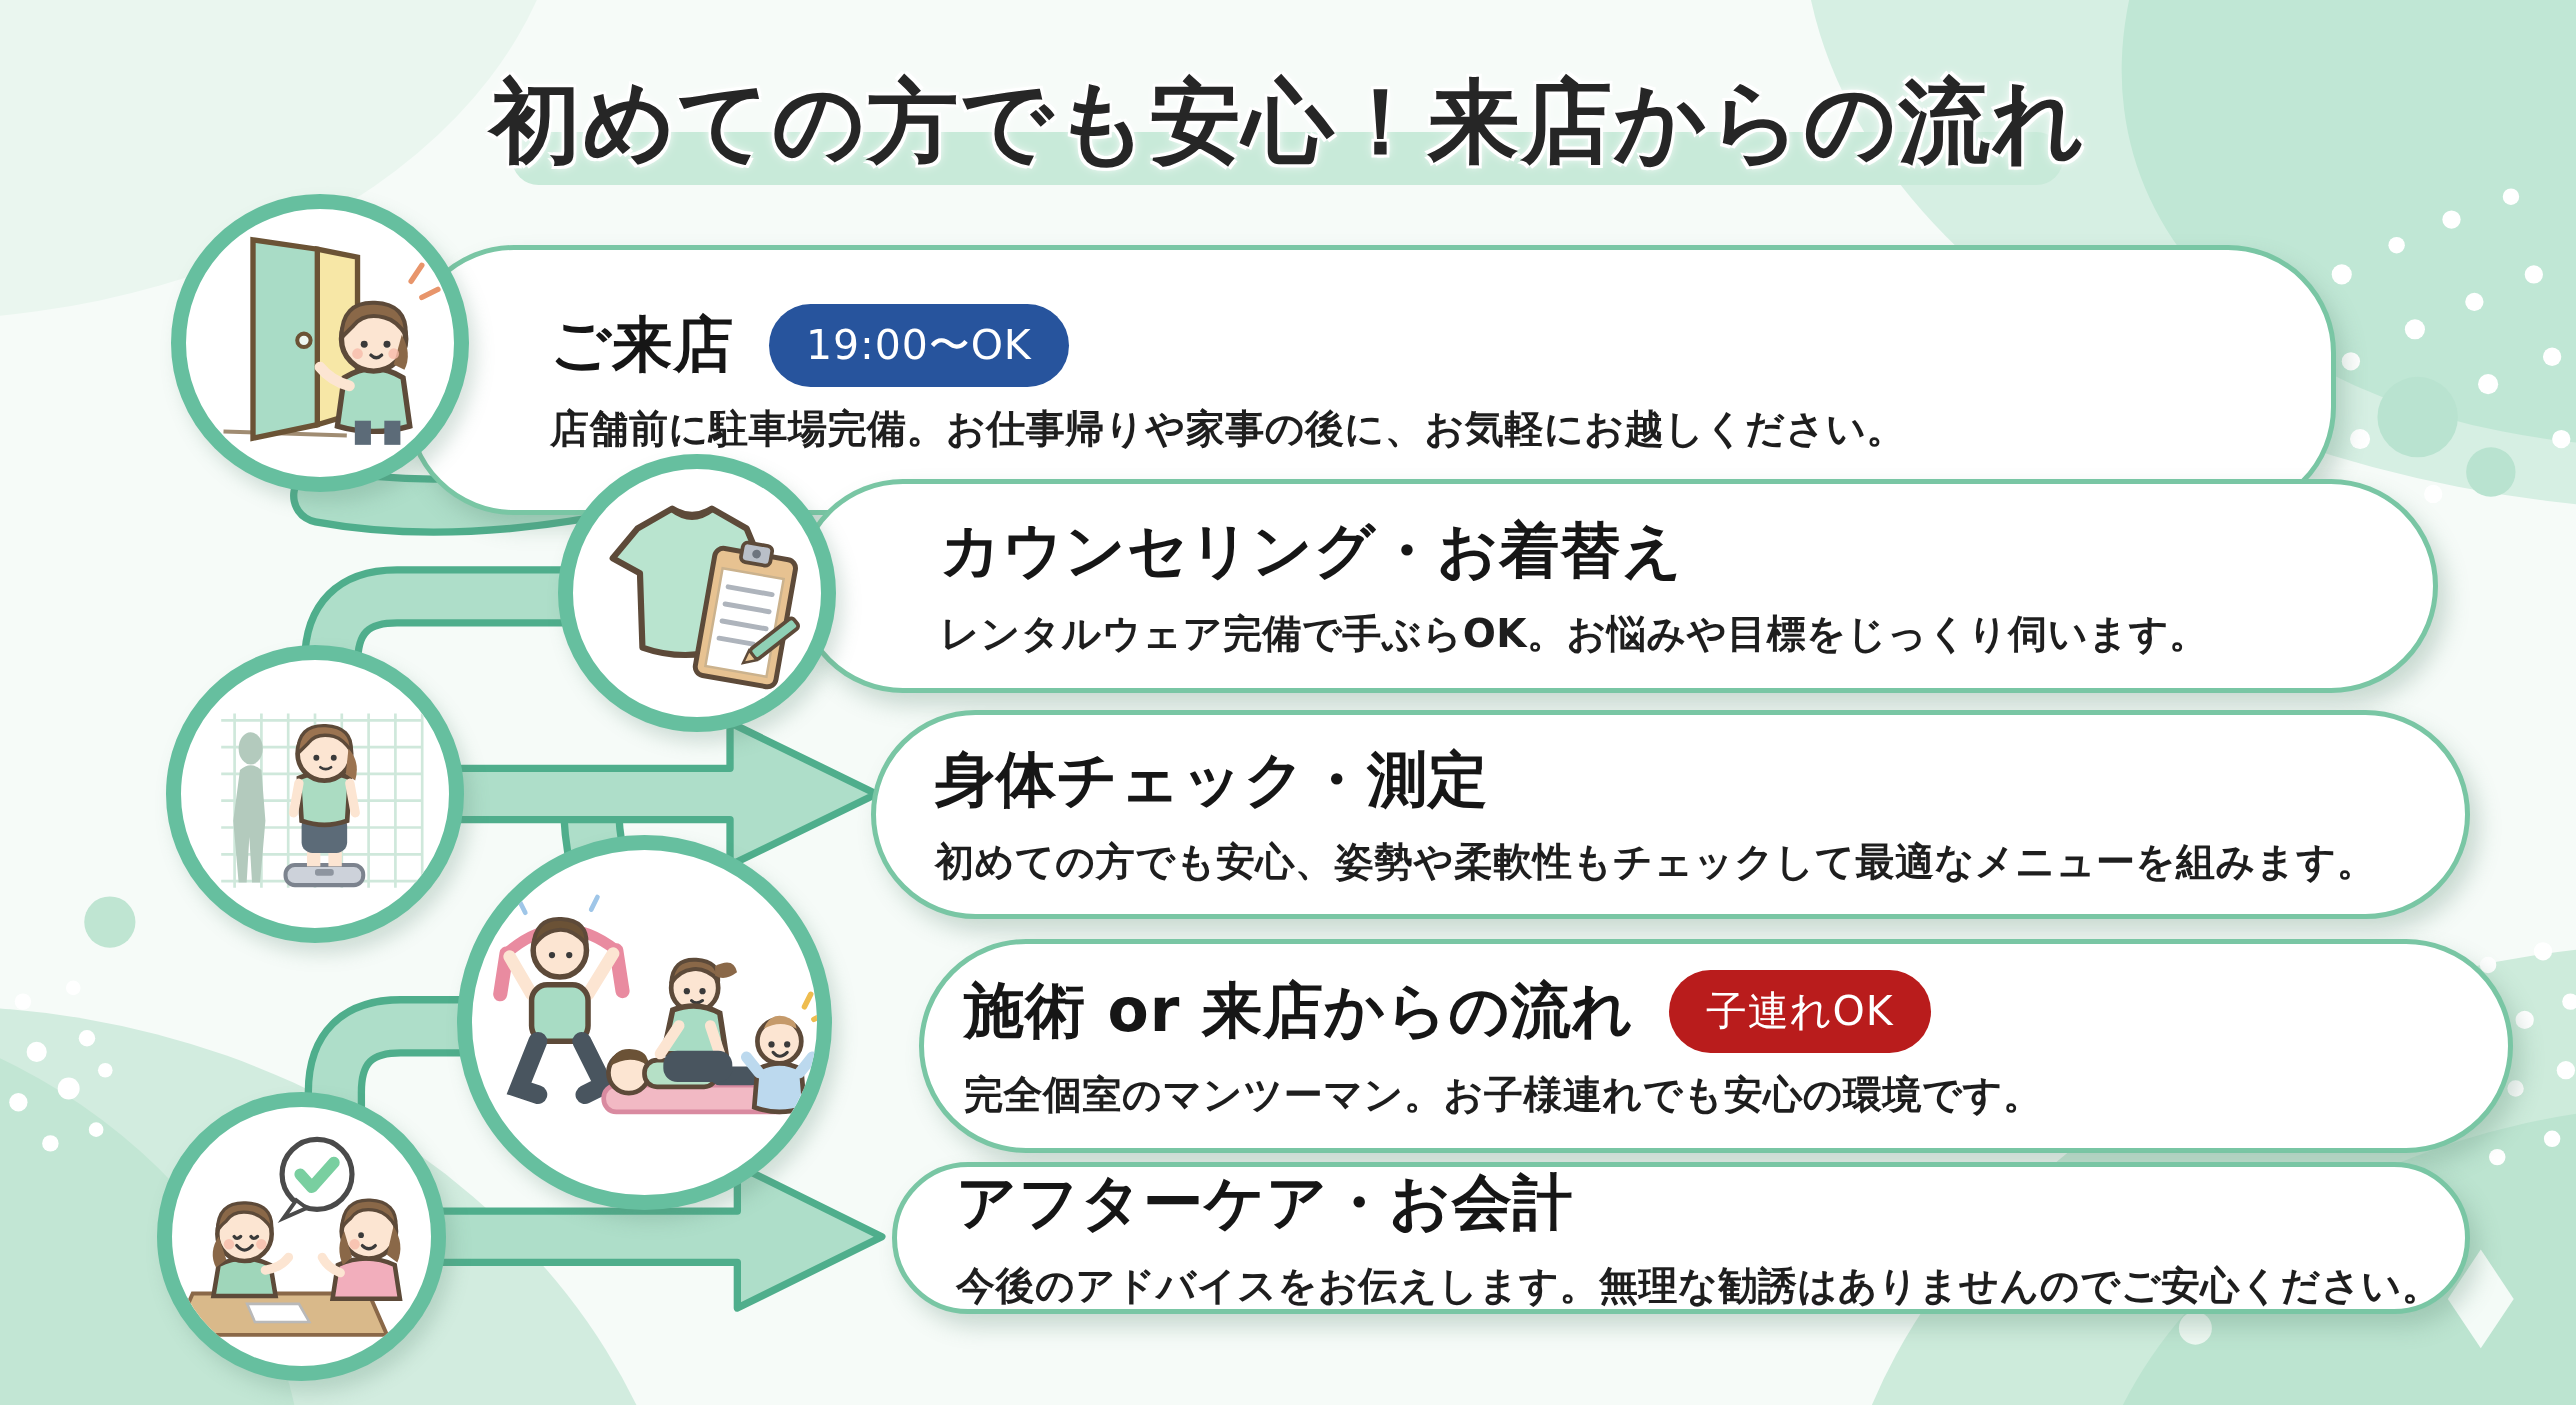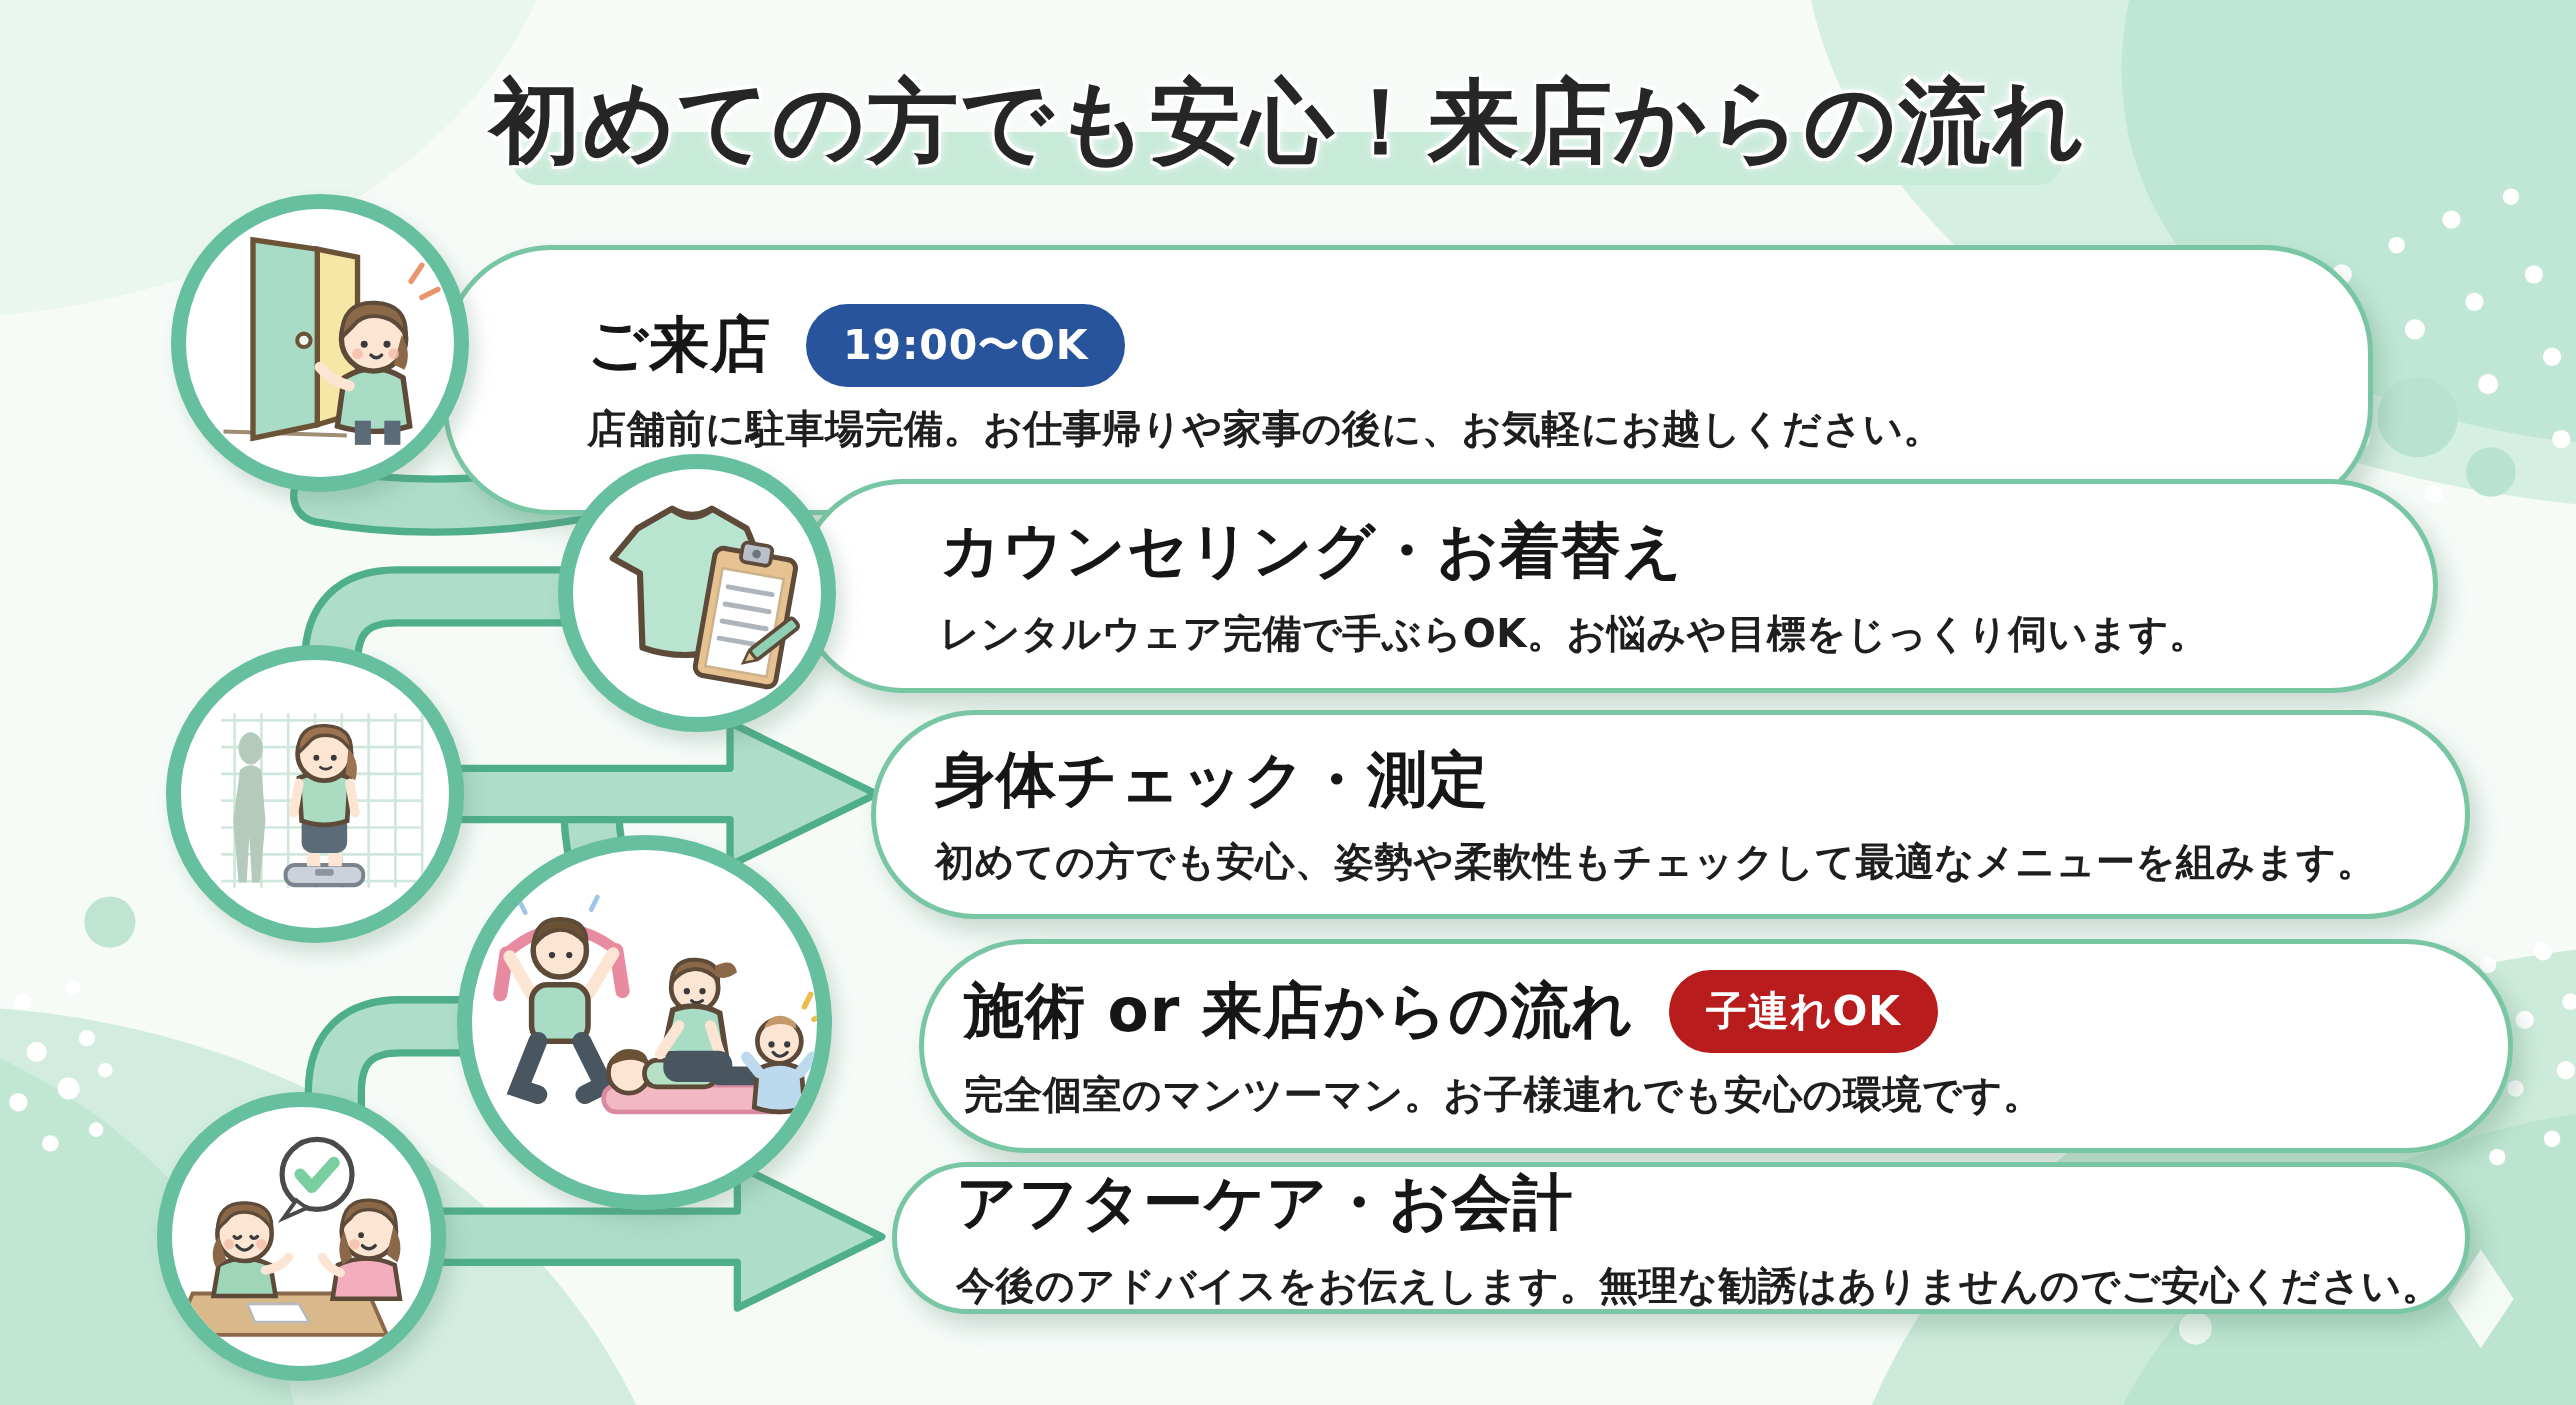--- a/index.html
+++ b/index.html
@@ -24,29 +24,29 @@
     text-shadow:0 0 7.3px #fff,0 0 12.8px #fff,2.7px 2.7px 0 #fff,-2.7px 2.7px 0 #fff,2.7px -2.7px 0 #fff,-2.7px -2.7px 0 #fff;
   }
 
   
   .flow-box{
     position:absolute;z-index:2;background:#ffffff;
     border:5.5px solid #79c6a4;border-radius:108px;
     box-shadow:9.1px 12.8px 22px rgba(96,140,118,.30);
     display:flex;flex-direction:column;justify-content:center;box-sizing:border-box;
   }
-  #box1{left:443px;top:245px;width:1930px;height:270px;padding-left:139px;}
+  #box1{left:406px;top:245px;width:1930px;height:270px;padding-left:139px;}
   #box2{left:796px;top:479px;width:1642px;height:214px;padding-left:139px;}
   #box3{left:871px;top:710px;width:1599px;height:209px;padding-left:59px;}
   #box4{left:919px;top:939px;width:1594px;height:214px;padding-left:40px;}
   #box5{left:892px;top:1162px;width:1578px;height:152px;padding-left:59px;}
   .card-title-row{display:flex;align-items:center;gap:35px;}
   .card-title{font-size:60px;font-weight:900;color:#161616;letter-spacing:0.9px;}
   .badge{
-    display:inline-block;color:#fff;font-weight:700;font-size:41px;
+    display:inline-block;color:#fff;font-weight:400;font-size:41px;
     padding:14px 37px;border-radius:42px;letter-spacing:0.9px;
   }
   .badge-blue{background:#27549d;}
   .badge-pink{background:#b91c1c;}
   .card-desc{margin-top:14.6px;font-size:39px;font-weight:700;color:#1e1e1e;letter-spacing:0.5px;}
 
   
   .flow-circle{
     position:absolute;z-index:3;background:#fff;border-radius:50%;
     border:15.6px solid #66bf9f;box-sizing:border-box;overflow:hidden;

